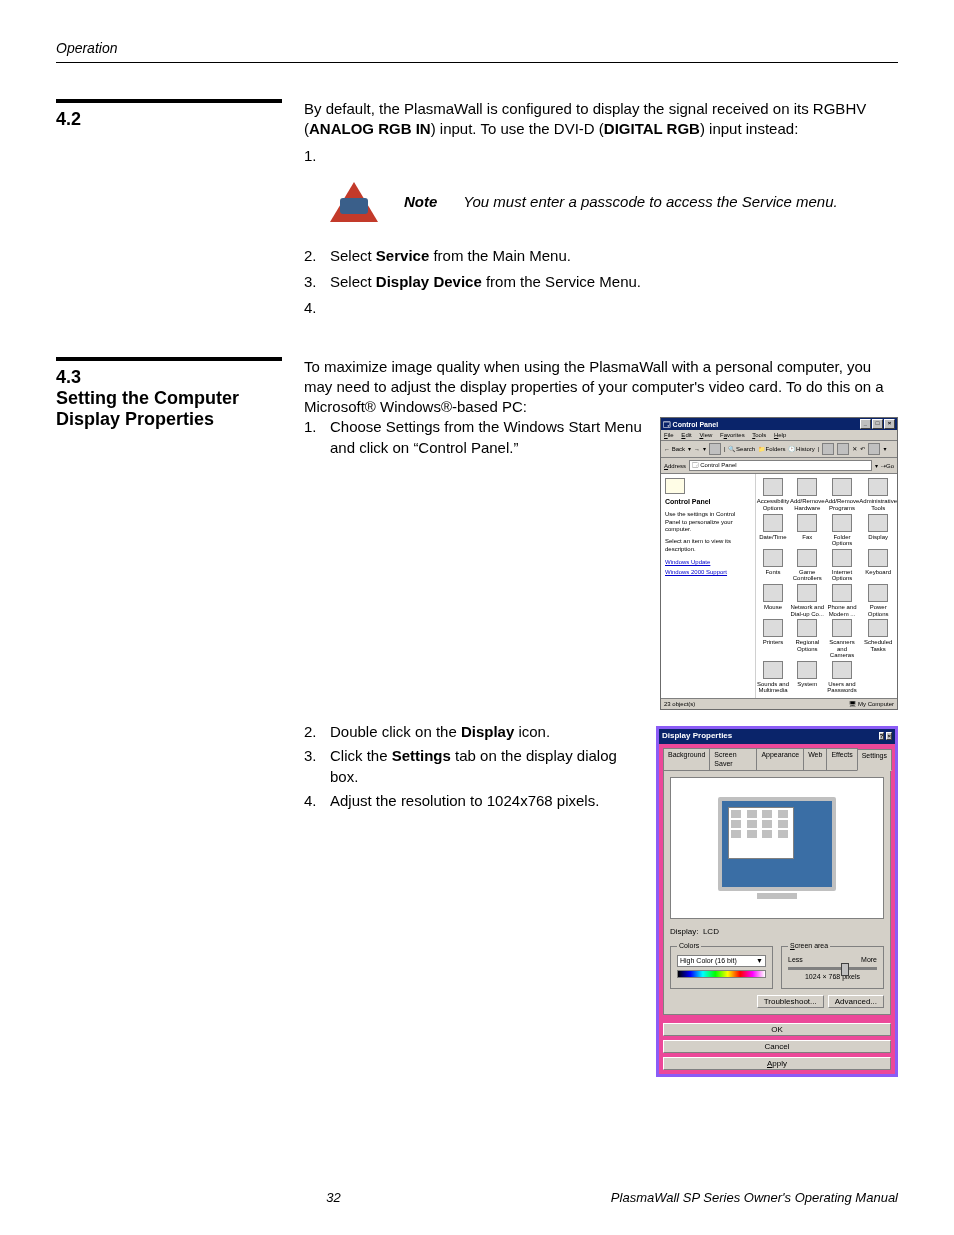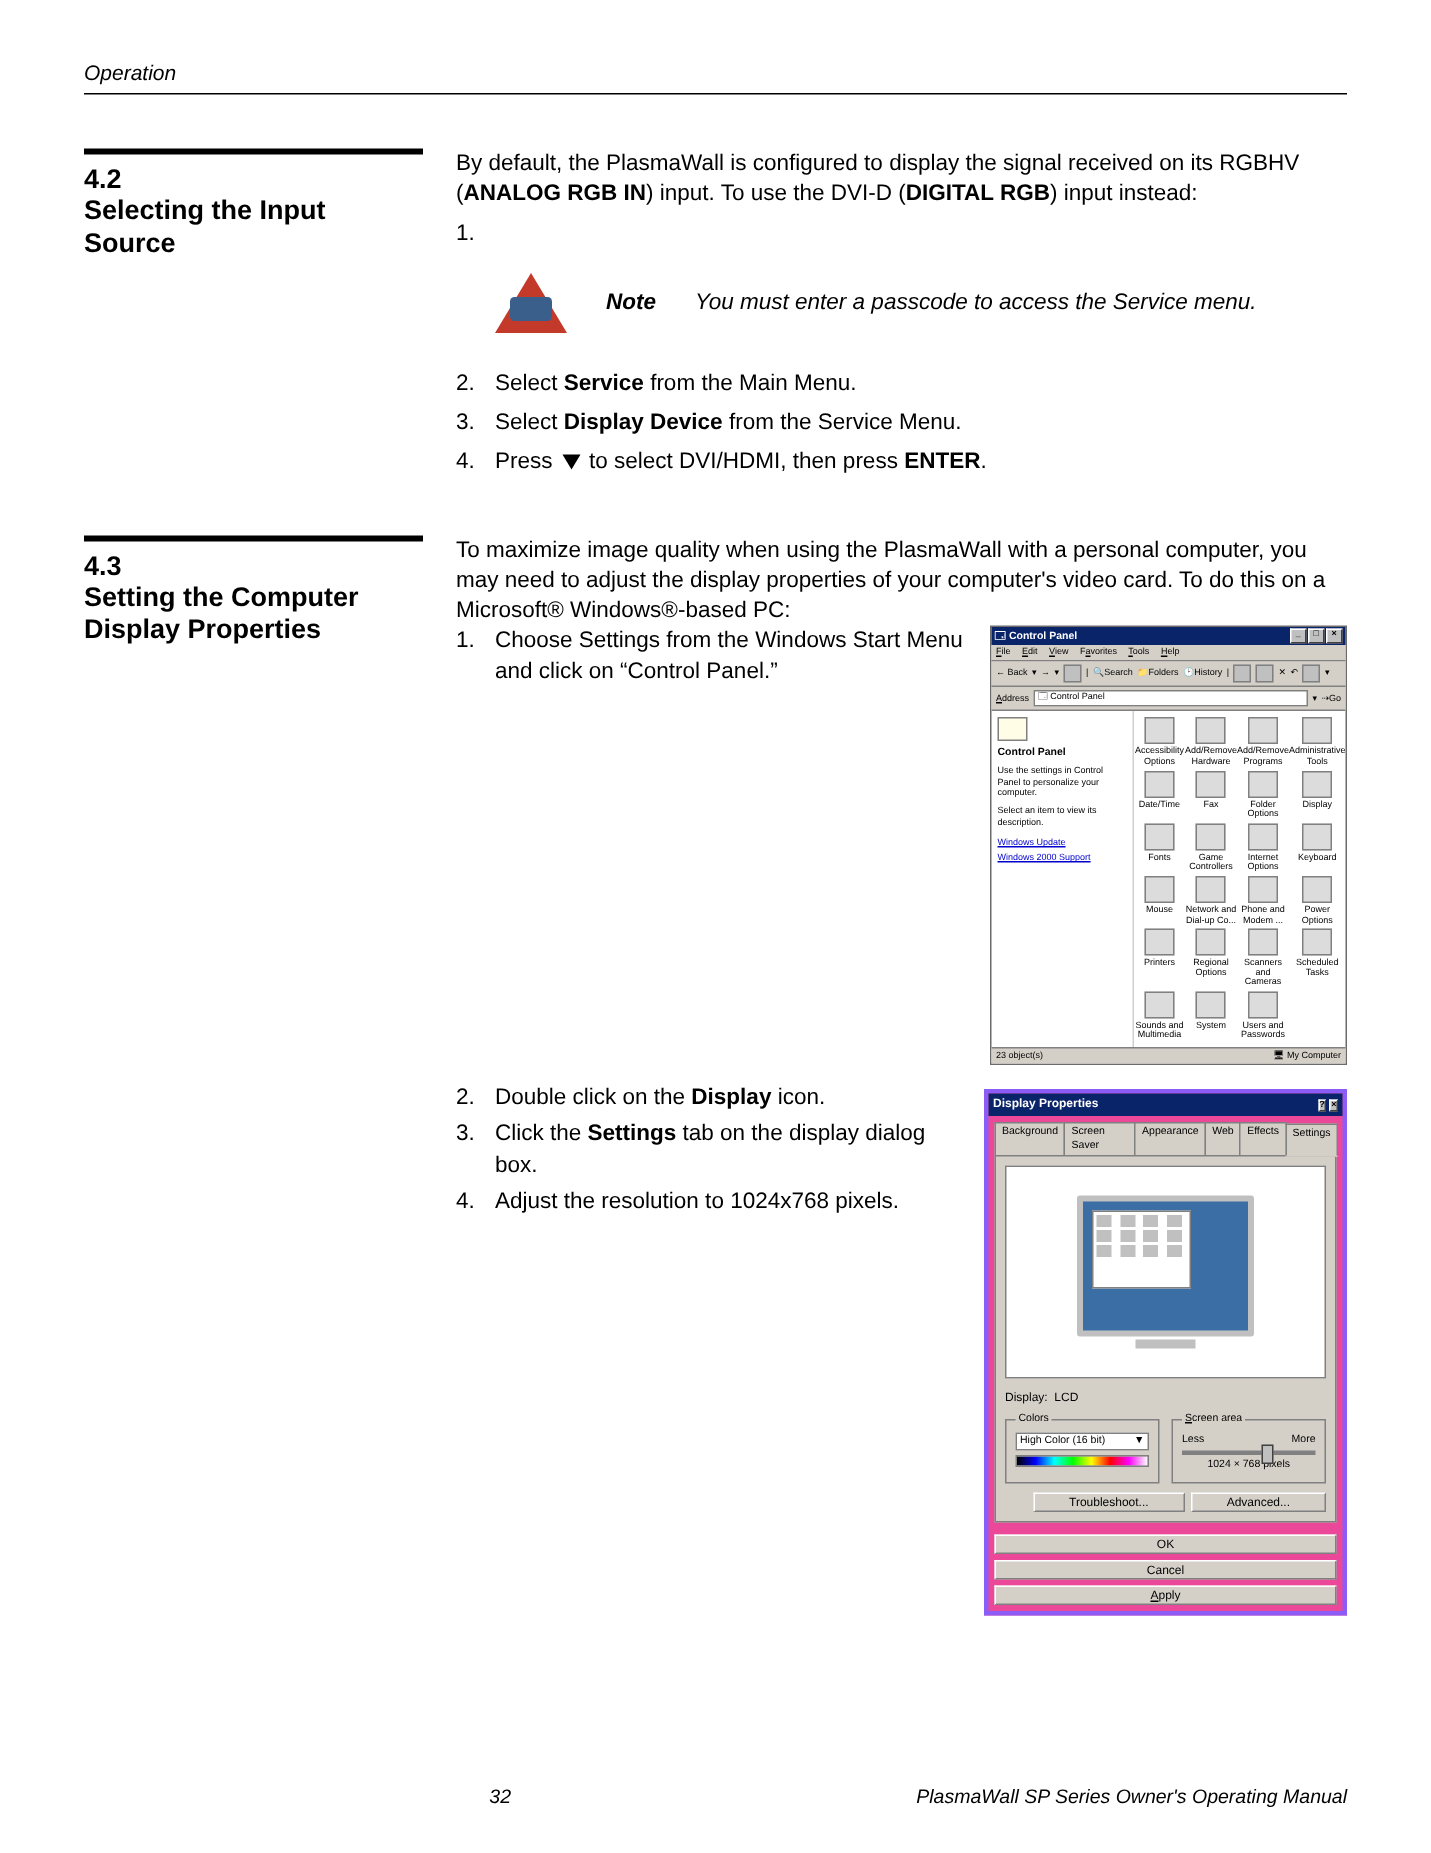--- a/index.html
+++ b/index.html
@@ -97,42 +97,41 @@
   .dp-groups{display:flex;gap:8px;}
   .dp-group{border:1px solid #808080;padding:8px 6px 6px;position:relative;flex:1;}
   .dp-group-lbl{position:absolute;top:-6px;left:6px;background:#d4d0c8;padding:0 2px;font-size:7px;}
   .dp-select{width:100%;background:#fff;border:1px solid #808080;height:12px;font-size:7px;padding:0 2px;box-sizing:border-box;}
   .dp-colorbar{width:100%;height:8px;margin-top:3px;background:linear-gradient(90deg,#000,#00f,#0ff,#0f0,#ff0,#f00,#f0f,#fff);border:1px solid #808080;box-sizing:border-box;}
   .dp-slider-row{display:flex;justify-content:space-between;font-size:7px;margin-bottom:2px;}
   .dp-track{width:100%;height:3px;background:#808080;margin:3px 0 1px;position:relative;}
   .dp-thumb{position:absolute;left:60%;top:-4px;width:6px;height:11px;background:#c0c0c0;border:1px solid #404040;}
   .dp-res{text-align:center;font-size:7px;margin-top:2px;}
   .dp-btn-row{display:flex;justify-content:flex-end;gap:4px;margin-top:6px;}
-  .dp-btn{background:#d4d0c8;border:1px solid #808080;border-top-color:#fff;border-left-color:#fff;padding:1px 23px;font-size:8px;}
+  .dp-btn{background:#d4d0c8;border:1px solid #808080;border-top-color:#fff;border-left-color:#fff;padding:1px 6px;font-size:8px;}
   .dp-ok-row{display:flex;justify-content:flex-end;gap:4px;padding:4px;flex-direction:column;}
 
   .footer{position:absolute;bottom:30px;left:56px;right:56px;display:flex;justify-content:space-between;font-style:italic;font-size:13px;}
   .footer .pg{font-style:italic;text-align:center;}
   .r-para{overflow:hidden;}
   .step-block{margin-top:0;}
   .sec2 .right-col{position:relative;}
   .ol.tight li{margin-bottom:4px;}
 </style>
 </head>
 <body>
 
 <div class="page">
   <div class="header-section">Operation</div>
   <hr class="hr-thin">
 
   <div class="columns">
     <div class="left-col">
       <div class="section-bar"></div>
       <div class="section-num">4.2</div>
-      <div class="section-title">Selecting the Input Source</div>
     </div>
     <div class="right-col">
       <div>
         <span>By default, the PlasmaWall is configured to display the signal received on its RGBHV (</span><span class="b">ANALOG RGB IN</span><span>) input. To use the DVI-D (</span><span class="b">DIGITAL RGB</span><span>) input instead:</span>
       </div>
       <ol class="ol">
         <li>
             <span class="ol-num">1.</span>
           </li>
       </ol>
@@ -147,21 +146,20 @@
         <li>
             <span class="ol-num">2.</span>
             <span><span>Select </span><span class="b">Service</span><span> from the Main Menu.</span></span>
           </li>
         <li>
             <span class="ol-num">3.</span>
             <span><span>Select </span><span class="b">Display Device</span><span> from the Service Menu.</span></span>
           </li>
         <li>
             <span class="ol-num">4.</span>
-            <span><span>Press </span><span class="down-arrow"></span><span> to select DVI/HDMI, then press </span><span class="b">ENTER</span><span>.</span></span>
           </li>
       </ol>
     </div>
   </div>
 
   <div class="columns sec2">
     <div class="left-col">
       <div class="section-bar"></div>
       <div class="section-num">4.3</div>
       <div class="section-title">Setting the Computer Display Properties</div>

